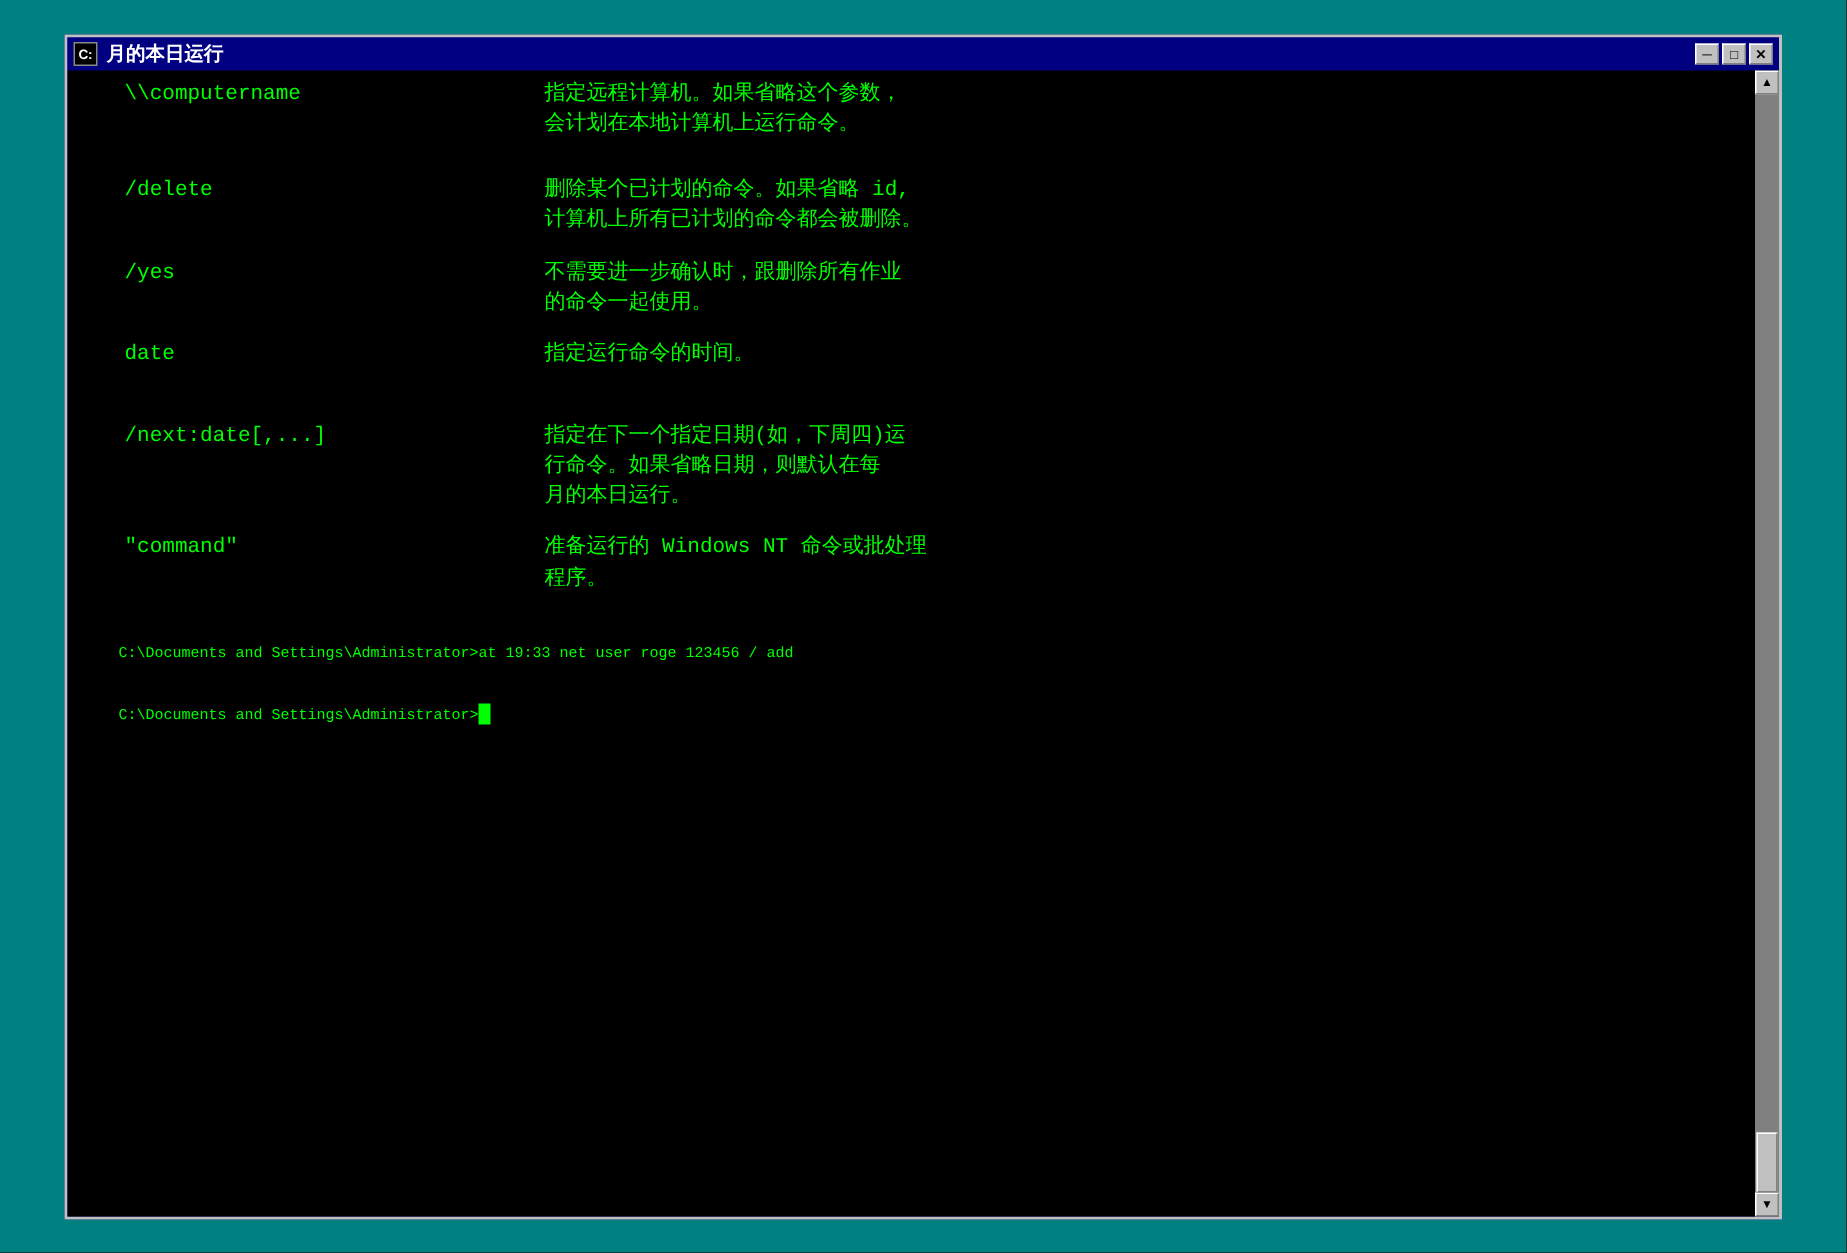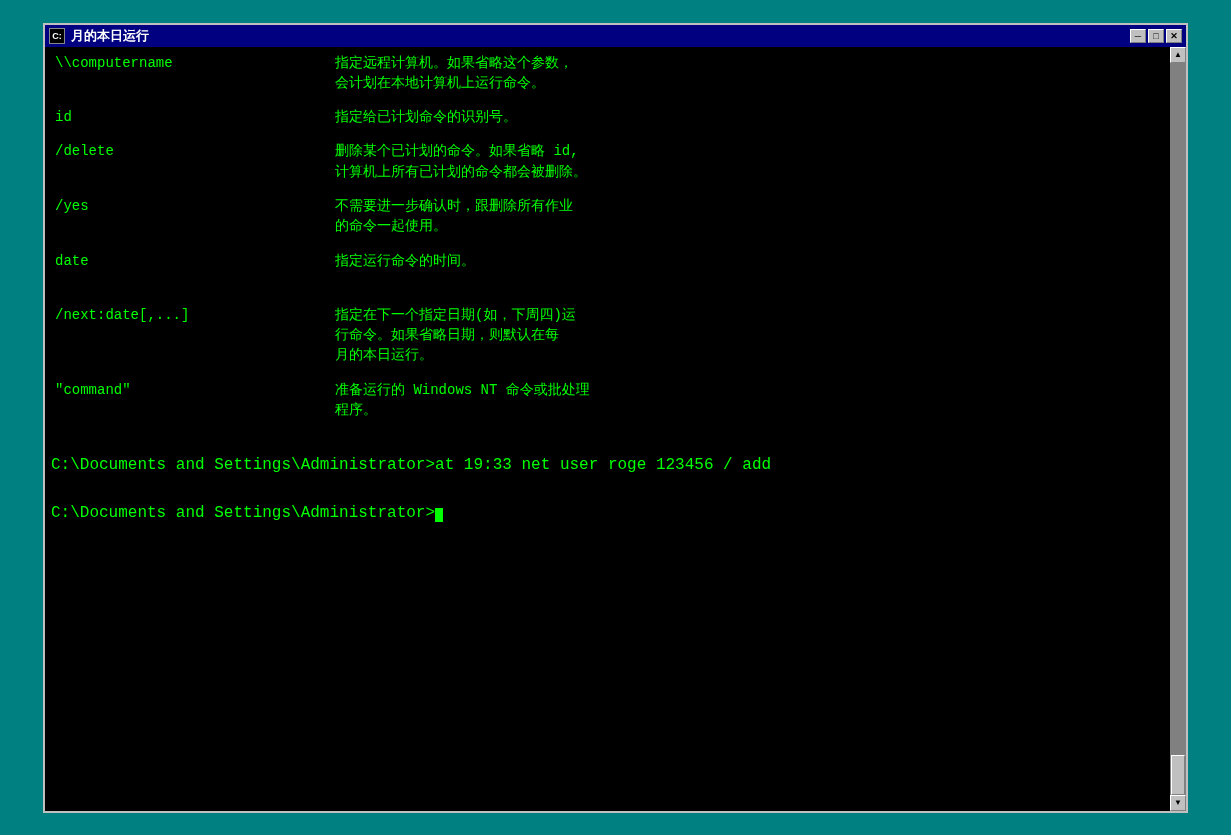--- a/index.html
+++ b/index.html
@@ -80,20 +80,21 @@
       color: #000;
       cursor: pointer;
       font-weight: bold;
     }
 
     .terminal-container {
       flex: 1;
       background: #000000;
       display: flex;
       overflow: hidden;
+      padding-left: 28px;
     }
 
     .terminal-content {
       flex: 1;
       overflow-y: auto;
       padding: 4px 6px;
       font-family: 'Courier New', Courier, monospace;
       font-size: 14px;
       color: #00ff00;
       line-height: 1.4;
@@ -177,21 +178,21 @@
       white-space: nowrap;
     }
 
     .blank-row td {
       height: 10px;
     }
 
     .prompt-line {
       color: #00ff00;
       font-family: 'Courier New', Courier, monospace;
-      font-size: 16px;
+      font-size: 10px;
       line-height: 1.45;
       margin-top: 8px;
     }
 
     .cursor {
       display: inline-block;
       width: 8px;
       height: 14px;
       background: #00ff00;
       vertical-align: text-bottom;
@@ -217,24 +218,20 @@
     <div class="terminal-content">
       <table class="cmd-table">
         <tbody>
           <tr>
             <td>\\computername</td>
             <td>指定远程计算机。如果省略这个参数，<br>会计划在本地计算机上运行命令。</td>
           </tr>
           <tr class="blank-row">
               <td colspan="2"></td>
             </tr>
-          <tr>
-            <td>id</td>
-            <td>指定给已计划命令的识别号。</td>
-          </tr>
           <tr class="blank-row">
               <td colspan="2"></td>
             </tr>
           <tr>
             <td>/delete</td>
             <td>删除某个已计划的命令。如果省略 id,<br>计算机上所有已计划的命令都会被删除。</td>
           </tr>
           <tr class="blank-row">
               <td colspan="2"></td>
             </tr>

